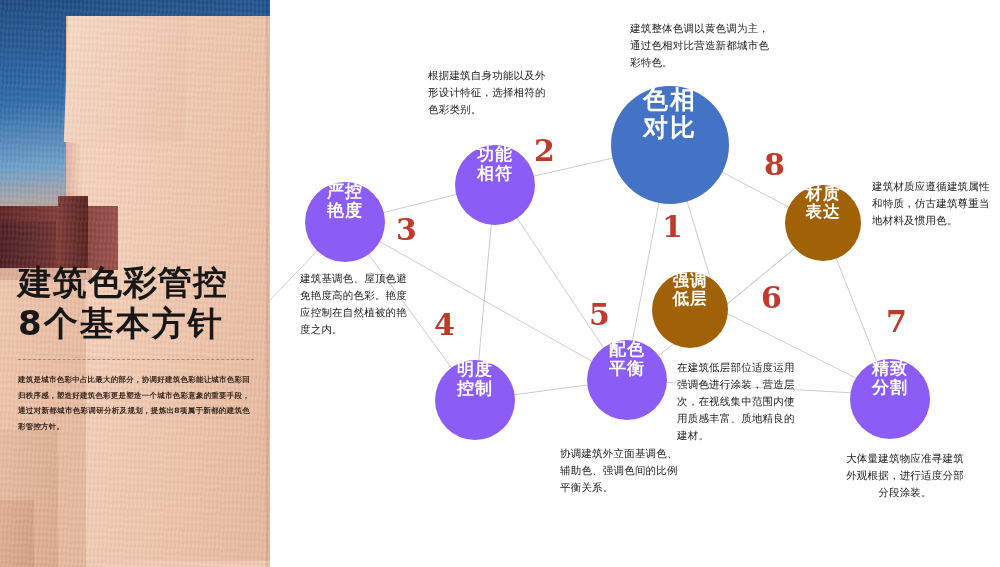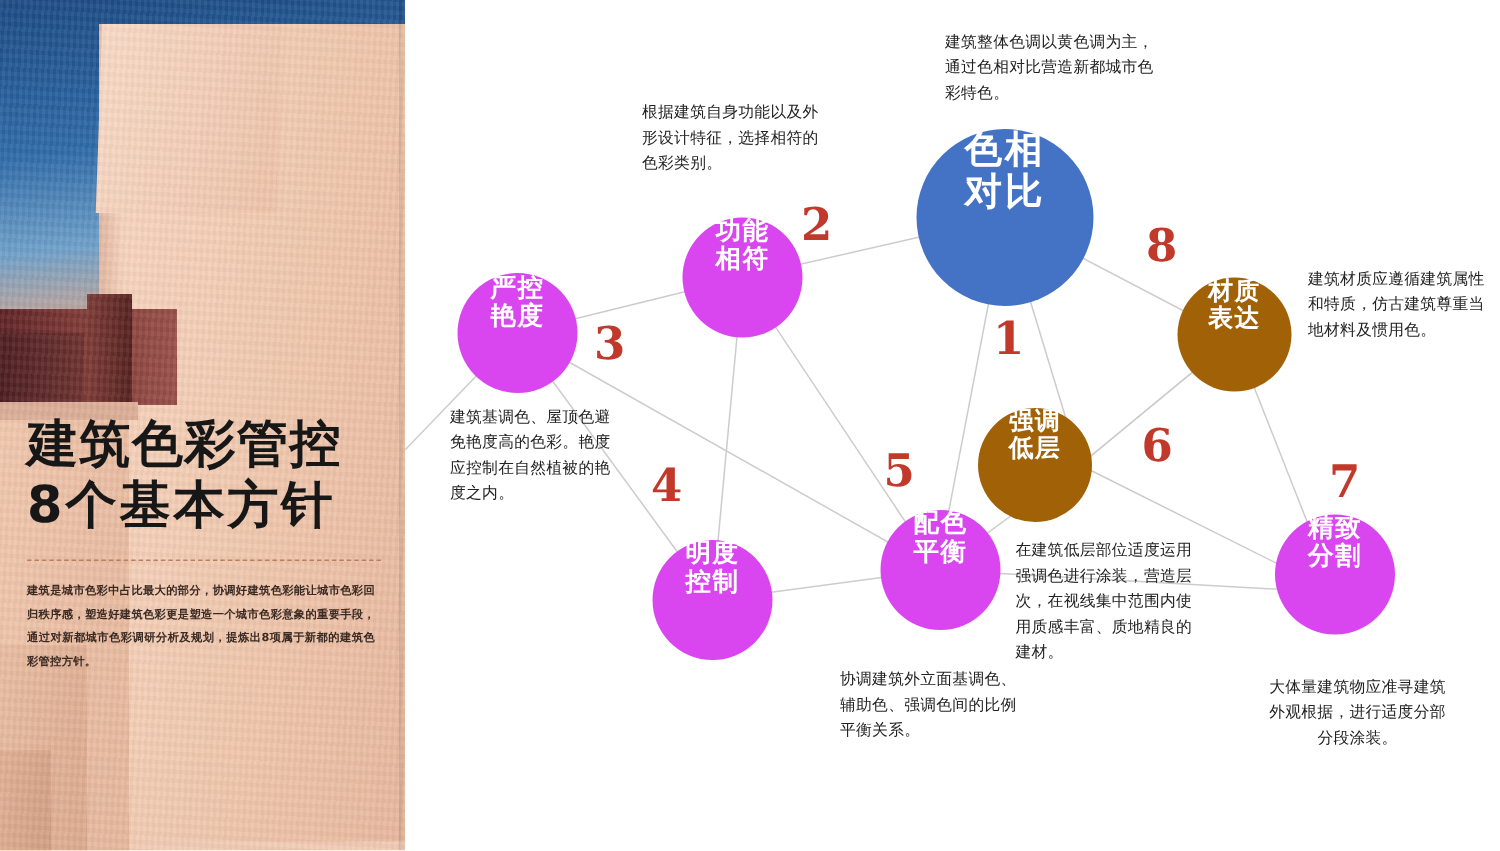--- a/index.html
+++ b/index.html
@@ -62,21 +62,21 @@
     background:
       repeating-linear-gradient(93deg,rgba(255,255,255,.055) 0 2px,rgba(0,0,0,.025) 2px 4px),
       repeating-linear-gradient(3deg,rgba(255,255,255,.04) 0 3px,rgba(0,0,0,.02) 3px 6px);
     opacity:.85;
   }
   .poster-edge{
     position:absolute;right:0;top:0;width:4px;height:567px;
     background:linear-gradient(90deg,rgba(0,0,0,.10),rgba(0,0,0,0));
   }
 
-  .poster-text{position:absolute;left:18px;top:276px;width:244px;}
+  .poster-text{position:absolute;left:18px;top:262px;width:244px;}
   .poster-title{
     font-family:"DejaVu Sans","Liberation Sans",sans-serif;
     font-weight:bold;
     font-size:34px;
     line-height:1.22;
     letter-spacing:1px;
     color:#171717;
     white-space:nowrap;
   }
   .poster-title .l2{letter-spacing:2px;}
@@ -104,21 +104,21 @@
     line-height:1.12;
     box-shadow:0 0 0 0 rgba(0,0,0,0);
   }
   .node span{display:block;}
   .node.big{
     width:118px;height:118px;font-size:25px;letter-spacing:2px;
     background:#4472c4;
   }
   .node.sm{
     width:80px;height:80px;font-size:17px;letter-spacing:1px;
-    background:#d946ef;
+    background:#8b5cf6;
   }
   .node.sm2{
     width:76px;height:76px;font-size:16.5px;letter-spacing:1px;
     background:#a16207;
   }
 
   .num{
     position:absolute;
     color:#c0392b;
     font-family:"DejaVu Serif","Liberation Serif",serif;
@@ -230,21 +230,21 @@
   <div class="num" style="left:589px;top:300px;">5</div>
 
   <div class="node sm2" style="left:652px;top:272px;">
     <div>
       <span>强调</span>
       <span>低层</span>
     </div>
   </div>
   <div class="num" style="left:761px;top:283px;">6</div>
 
-  <div class="node sm" style="left:850px;top:343px;">
+  <div class="node sm" style="left:850px;top:359px;">
     <div>
       <span>精致</span>
       <span>分割</span>
     </div>
   </div>
   <div class="num" style="left:886px;top:307px;">7</div>
 
   <div class="node sm2" style="left:785px;top:185px;">
     <div>
       <span>材质</span>

